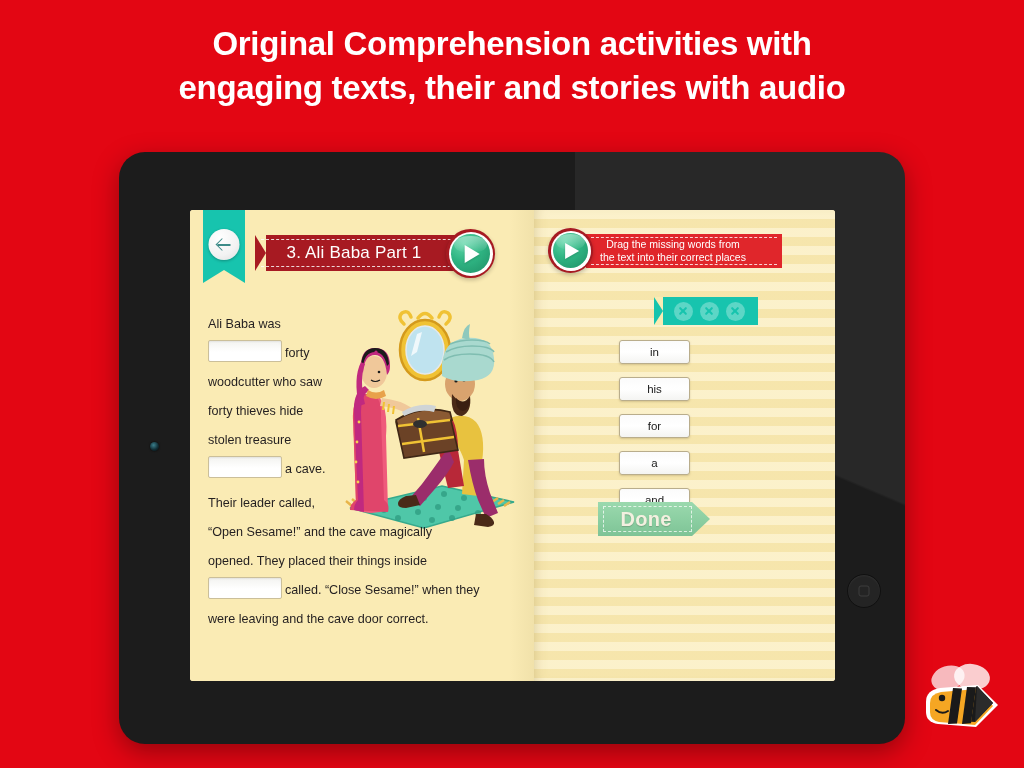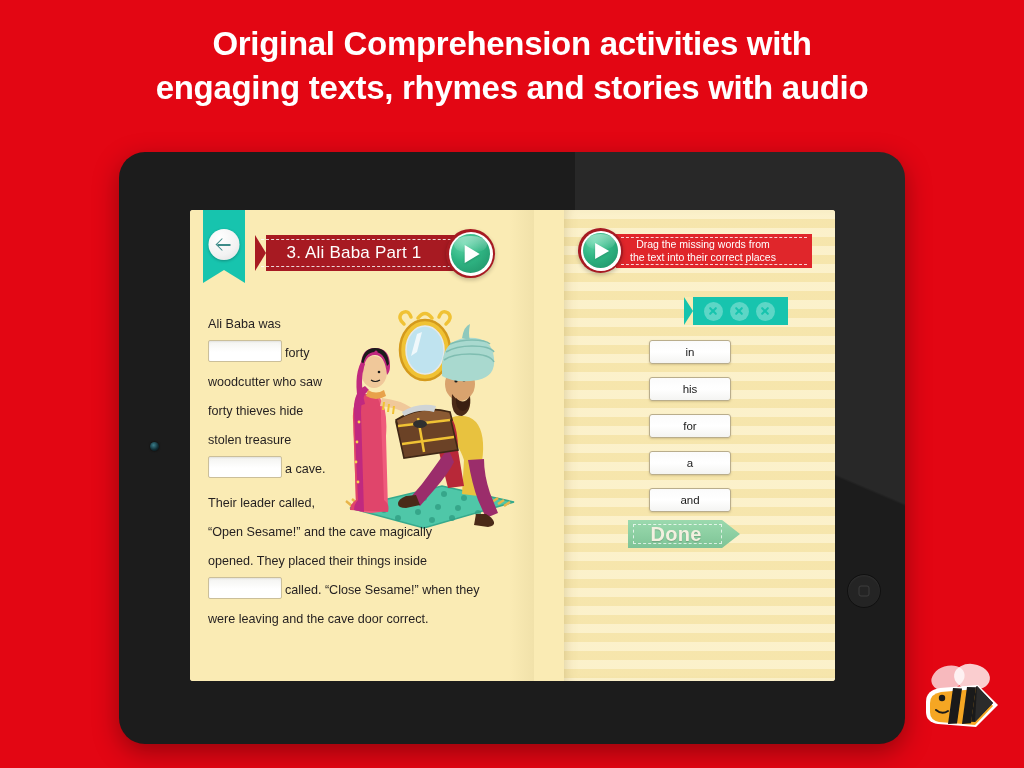--- a/index.html
+++ b/index.html
@@ -70,21 +70,20 @@
 
   
   .screen {
     position: absolute;
     left: 71px; top: 58px;
     width: 645px; height: 471px;
     background: #FAEBB4;
     border-radius: 3px;
     overflow: hidden;
     display: flex;
-    gap: 30px;
   }
 
   .page-left {
     position: relative;
     width: 344px; height: 100%;
     background:
       linear-gradient(90deg, rgba(0,0,0,0) 93%, rgba(160,140,80,0.10) 100%),
       #FAEBB4;
   }
   .page-right {
@@ -319,36 +318,36 @@
 
   
   .chips {
     position: absolute;
     left: 85px; top: 130px;
     display: flex; flex-direction: column;
     gap: 13px;
     z-index: 3;
   }
   .chip {
-    width: 82px; height: 24px;
+    width: 71px; height: 24px;
     background: linear-gradient(180deg,#fbfbfb 0%, #ffffff 50%, #f4f4f2 100%);
     border: 1px solid #b9ad8c;
     border-radius: 3px;
     display: flex; align-items: center; justify-content: center;
     font-size: 11.5px;
     color: #1a1a1a;
     box-shadow: 0 1px 2px rgba(120,100,50,0.25);
     cursor: grab;
   }
 
   
   .done-btn {
     position: absolute;
-    left: 64px; top: 310px;
-    width: 112px; height: 28px;
+    left: 64px; top: 292px;
+    width: 112px; height: 34px;
     z-index: 4;
     cursor: pointer;
   }
   .done-shape {
     position: absolute; inset: 0;
     background: linear-gradient(180deg,#9bd9ae 0%, #8ccfa2 50%, #7ec396 100%);
     clip-path: polygon(0 0, 84% 0, 100% 50%, 84% 100%, 0 100%);
     box-shadow: 0 2px 3px rgba(100,120,80,0.22);
   }
   .done-shape::after {
@@ -375,21 +374,21 @@
     position: absolute;
     right: 14px; bottom: 18px;
     width: 104px; height: 104px;
   }
 </style>
 </head>
 <body>
 
 <div class="headline">
   <span class="l1">Original Comprehension activities with</span>
-  <span class="l2">engaging texts, rhymes and stories with audio</span>
+  <span class="l2">engaging texts, their and stories with audio</span>
 </div>
 
 <div class="tablet">
   <div class="tablet-gloss"></div>
   <div class="tablet-camera"></div>
   <div class="tablet-home">
       <i></i>
     </div>
 
   <div class="screen">

